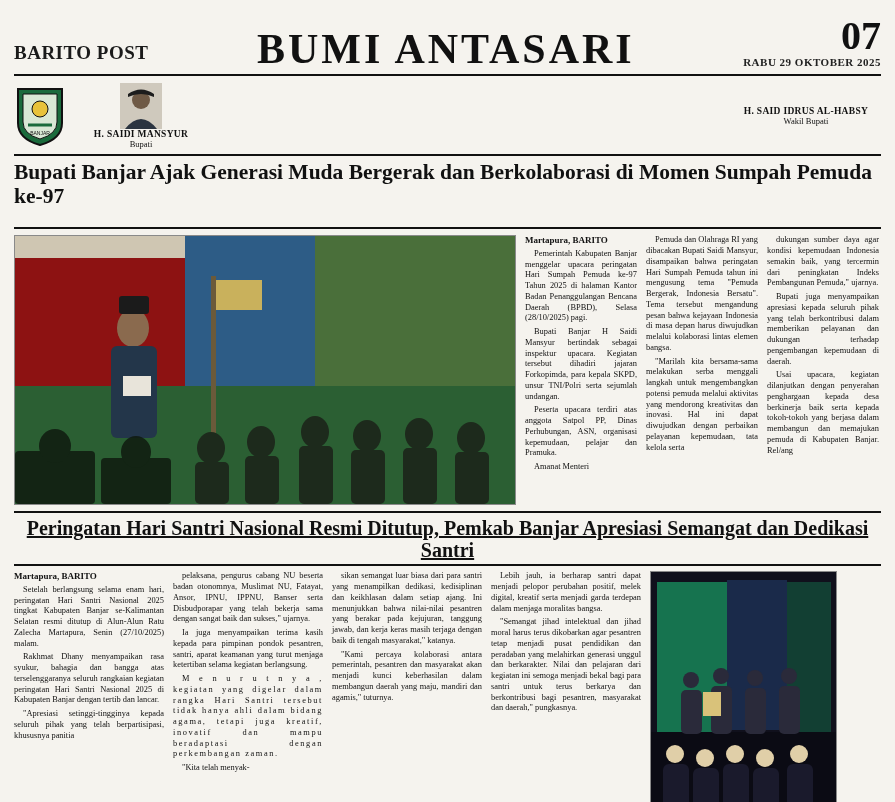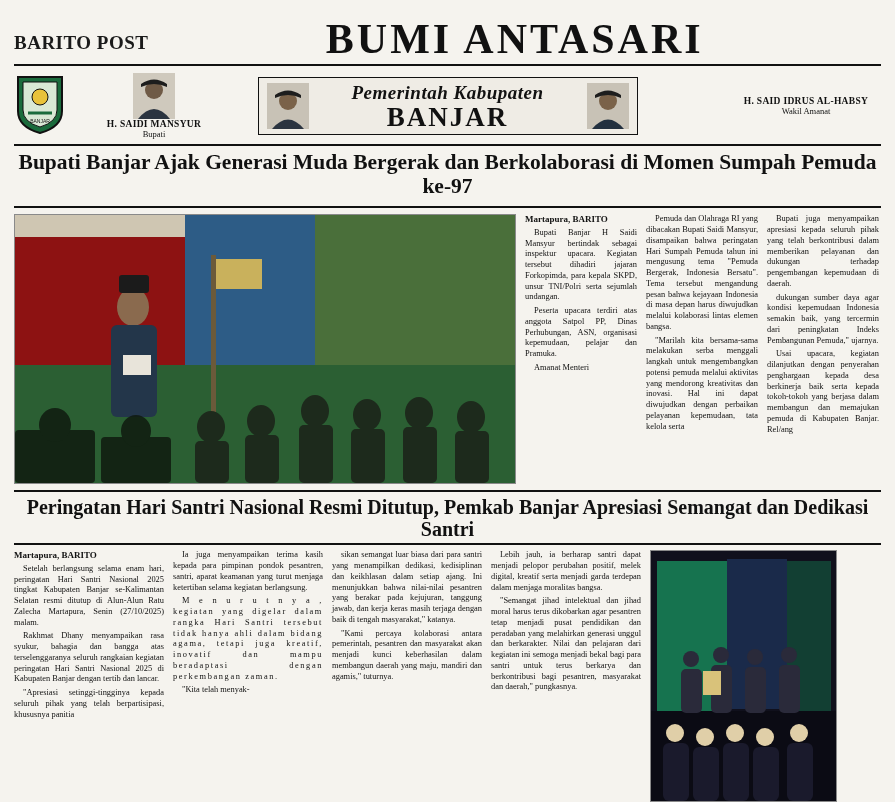--- a/index.html
+++ b/index.html
@@ -30,35 +30,35 @@
   .gov-text{text-align:center;flex:1;}
   .gov-line1{font-size:19px;font-weight:bold;font-style:italic;letter-spacing:0.5px;}
   .gov-line2{font-size:27px;font-weight:bold;letter-spacing:2px;line-height:1;}
   .official{width:150px;text-align:center;}
   .official .nm{font-size:9.5px;font-weight:bold;letter-spacing:0.3px;}
   .official .ttl{font-size:8.5px;}
   .photo-head{width:42px;height:46px;display:block;margin:0 auto;}
 
   
   .headrule{border-top:2px solid #111;margin-top:6px;}
-  .headline{font-size:21.5px;font-weight:bold;text-align:center;padding:5px 0 8px;line-height:1.1;}
+  .headline{font-size:21.5px;font-weight:bold;text-align:left;padding:5px 0 19px;line-height:1.1;}
   .headrule-b{border-bottom:2px solid #111;}
 
   
   .art1{display:flex;gap:9px;margin-top:6px;}
   .photo1{width:500px;height:268px;position:relative;overflow:hidden;border:1px solid #8a8a8a;}
   .col{font-size:8.4px;line-height:1.28;text-align:justify;}
   .col p{margin:0 0 3px;text-indent:9px;}
   .col .dateline{text-indent:0;font-weight:bold;font-size:9px;margin-bottom:2px;}
   .c1{width:112px;}
   .c2{width:112px;}
   .c3{width:112px;}
 
   
-  .head2wrap{margin-top:6px;}
+  .head2wrap{margin-top:6px;text-decoration:underline;}
   .headline2{font-size:20px;font-weight:bold;text-align:center;padding:4px 0 3px;line-height:1.1;}
 
   
   .art2{display:flex;gap:9px;margin-top:5px;}
   .a2col{width:150px;font-size:8.4px;line-height:1.28;text-align:justify;}
   .a2col p{margin:0 0 3px;text-indent:9px;}
   .a2col .dateline{text-indent:0;font-weight:bold;font-size:9px;margin-bottom:2px;}
   .photo2{width:340px;height:255px;border:1px solid #8a8a8a;position:relative;overflow:hidden;}
   .spaced{letter-spacing:1.6px;}
 
@@ -72,26 +72,30 @@
 </head>
 <body>
 
 <div class="page">
 
   <div class="masthead">
     <div class="mh-left">BARITO POST</div>
     <div class="mh-center">
       <div class="mh-title">BUMI ANTASARI</div>
     </div>
+    <div class="mh-right">
+      <div class="mh-pagenum">07</div>
+      <div class="mh-date">RABU 29 OKTOBER 2025</div>
+    </div>
   </div>
   <div class="mh-rule"></div>
 
   <div class="gov">
 
-    <div style="display:flex;gap:13px;width:230px;">
+    <div style="display:flex;align-items:center;gap:0;width:230px;">
       <div class="crest">
         <svg width="52" height="62" viewBox="0 0 52 62">
           <path d="M4 4 H48 V38 Q48 54 26 60 Q4 54 4 38 Z" fill="#1a6b3c" stroke="#111" stroke-width="2"></path>
           <path d="M9 9 H43 V37 Q43 49 26 54 Q9 49 9 37 Z" fill="#d9e8d5" stroke="#111" stroke-width="1"></path>
           <circle cx="26" cy="24" r="8" fill="#e8c23a" stroke="#111" stroke-width="1"></circle>
           <path d="M14 40 H38" stroke="#1a6b3c" stroke-width="3"></path>
           <text x="26" y="50" font-size="5" text-anchor="middle" fill="#111" font-family="Liberation Sans, sans-serif">BANJAR</text>
         </svg>
       </div>
       <div class="official">
@@ -99,43 +103,25 @@
           <rect width="42" height="46" fill="#cfc9bd"></rect>
           <circle cx="21" cy="17" r="9" fill="#6f5a46"></circle>
           <path d="M5 46 Q21 26 37 46 Z" fill="#2b3440"></path>
           <path d="M8 11 Q21 2 34 11 L34 14 Q21 8 8 14 Z" fill="#1d1d1d"></path>
         </svg>
         <div class="nm">H. SAIDI MANSYUR</div>
         <div class="ttl">Bupati</div>
       </div>
     </div>
 
-    <div class="gov-box">
-      <svg class="photo-head" viewBox="0 0 42 46">
-        <rect width="42" height="46" fill="#c8c2b6"></rect>
-        <circle cx="21" cy="18" r="9" fill="#7a6249"></circle>
-        <path d="M5 46 Q21 27 37 46 Z" fill="#2b3440"></path>
-        <path d="M8 12 Q21 3 34 12 L34 15 Q21 9 8 15 Z" fill="#1d1d1d"></path>
-      </svg>
-      <div class="gov-text">
-        <div class="gov-line1">Pemerintah Kabupaten</div>
-        <div class="gov-line2">BANJAR</div>
-      </div>
-      <svg class="photo-head" viewBox="0 0 42 46">
-        <rect width="42" height="46" fill="#c8c2b6"></rect>
-        <circle cx="21" cy="18" r="9" fill="#7a6249"></circle>
-        <path d="M5 46 Q21 27 37 46 Z" fill="#22303f"></path>
-        <path d="M8 12 Q21 3 34 12 L34 15 Q21 9 8 15 Z" fill="#1d1d1d"></path>
-      </svg>
-    </div>
 
     <div style="display:flex;gap:6px;width:230px;justify-content:flex-end;">
       <div class="official">
         <div class="nm">H. SAID IDRUS AL-HABSY</div>
-        <div class="ttl">Wakil Amanat</div>
+        <div class="ttl">Wakil Bupati</div>
       </div>
     </div>
   </div>
 
   <div class="headrule"></div>
   <div class="headline">Bupati Banjar Ajak Generasi Muda Bergerak dan Berkolaborasi di Momen Sumpah Pemuda ke-97</div>
   <div class="headrule-b"></div>
 
   <div class="art1">
     <div class="photo1">
@@ -177,52 +163,54 @@
           <rect x="0" y="215" width="80" height="53" rx="4"></rect>
           <ellipse cx="40" cy="210" rx="16" ry="17"></ellipse>
           <rect x="86" y="222" width="70" height="46" rx="4"></rect>
           <ellipse cx="121" cy="216" rx="15" ry="16"></ellipse>
         </g>
       </svg>
     </div>
 
     <div class="col c1">
       <p class="dateline">Martapura, BARITO</p>
+      <p>Pemerintah Kabupaten Banjar menggelar upacara peringatan Hari Sumpah Pemuda ke-97 Tahun 2025 di halaman Kantor Badan Penanggulangan Bencana Daerah (BPBD), Selasa (28/10/2025) pagi.</p>
       <p>Bupati Banjar H Saidi Mansyur bertindak sebagai inspektur upacara. Kegiatan tersebut dihadiri jajaran Forkopimda, para kepala SKPD, unsur TNI/Polri serta sejumlah undangan.</p>
       <p>Peserta upacara terdiri atas anggota Satpol PP, Dinas Perhubungan, ASN, organisasi kepemudaan, pelajar dan Pramuka.</p>
       <p>Amanat Menteri</p>
     </div>
 
     <div class="col c2">
       <p>Pemuda dan Olahraga RI yang dibacakan Bupati Saidi Mansyur, disampaikan bahwa peringatan Hari Sumpah Pemuda tahun ini mengusung tema "Pemuda Bergerak, Indonesia Bersatu". Tema tersebut mengandung pesan bahwa kejayaan Indonesia di masa depan harus diwujudkan melalui kolaborasi lintas elemen bangsa.</p>
       <p>"Marilah kita bersama-sama melakukan serba menggali langkah untuk mengembangkan potensi pemuda melalui aktivitas yang mendorong kreativitas dan inovasi. Hal ini dapat diwujudkan dengan perbaikan pelayanan kepemudaan, tata kelola serta</p>
     </div>
 
     <div class="col c3">
+      <p>dukungan sumber daya agar kondisi kepemudaan Indonesia semakin baik, yang tercermin dari peningkatan Indeks Pembangunan Pemuda," ujarnya.</p>
       <p>Bupati juga menyampaikan apresiasi kepada seluruh pihak yang telah berkontribusi dalam memberikan pelayanan dan dukungan terhadap pengembangan kepemudaan di daerah.</p>
-      <p>dukungan sumber daya agar kondisi kepemudaan Indonesia semakin baik, yang tercermin dari peningkatan Indeks Pembangunan Pemuda," ujarnya.</p>
       <p>Usai upacara, kegiatan dilanjutkan dengan penyerahan penghargaan kepada desa berkinerja baik serta kepada tokoh-tokoh yang berjasa dalam membangun dan memajukan pemuda di Kabupaten Banjar. Rel/ang</p>
     </div>
   </div>
 
   <div class="head2wrap">
     <div class="headrule"></div>
     <div class="headline2">Peringatan Hari Santri Nasional Resmi Ditutup, Pemkab Banjar Apresiasi Semangat dan Dedikasi Santri</div>
     <div class="headrule-b"></div>
   </div>
 
   <div class="art2">
     <div class="a2col">
       <p class="dateline">Martapura, BARITO</p>
       <p>Setelah berlangsung selama enam hari, peringatan Hari Santri Nasional 2025 tingkat Kabupaten Banjar se-Kalimantan Selatan resmi ditutup di Alun-Alun Ratu Zalecha Martapura, Senin (27/10/2025) malam.</p>
       <p>Rakhmat Dhany menyampaikan rasa syukur, bahagia dan bangga atas terselenggaranya seluruh rangkaian kegiatan peringatan Hari Santri Nasional 2025 di Kabupaten Banjar dengan tertib dan lancar.</p>
       <p>"Apresiasi setinggi-tingginya kepada seluruh pihak yang telah berpartisipasi, khususnya panitia</p>
     </div>
 
     <div class="a2col">
+      <p>pelaksana, pengurus cabang NU beserta badan otonomnya, Muslimat NU, Fatayat, Ansor, IPNU, IPPNU, Banser serta Disbudporapar yang telah bekerja sama dengan sangat baik dan sukses," ujarnya.</p>
       <p>Ia juga menyampaikan terima kasih kepada para pimpinan pondok pesantren, santri, aparat keamanan yang turut menjaga ketertiban selama kegiatan berlangsung.</p>
       <p class="spaced">M e n u r u t n y a , kegiatan yang digelar dalam rangka Hari Santri tersebut tidak hanya ahli dalam bidang agama, tetapi juga kreatif, inovatif dan mampu beradaptasi dengan perkembangan zaman.</p>
       <p>"Kita telah menyak-</p>
     </div>
 
     <div class="a2col">
       <p>sikan semangat luar biasa dari para santri yang menampilkan dedikasi, kedisiplinan dan keikhlasan dalam setiap ajang. Ini menunjukkan bahwa nilai-nilai pesantren yang berakar pada kejujuran, tanggung jawab, dan kerja keras masih terjaga dengan baik di tengah masyarakat," katanya.</p>
       <p>"Kami percaya kolaborasi antara pemerintah, pesantren dan masyarakat akan menjadi kunci keberhasilan dalam membangun daerah yang maju, mandiri dan agamis," tuturnya.</p>
     </div>
 

